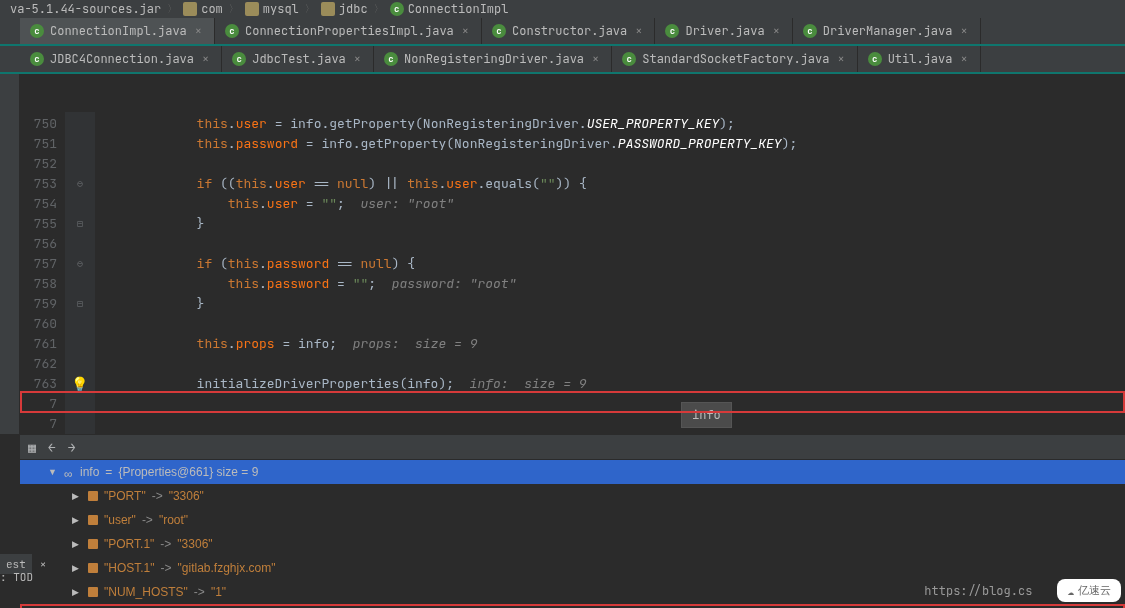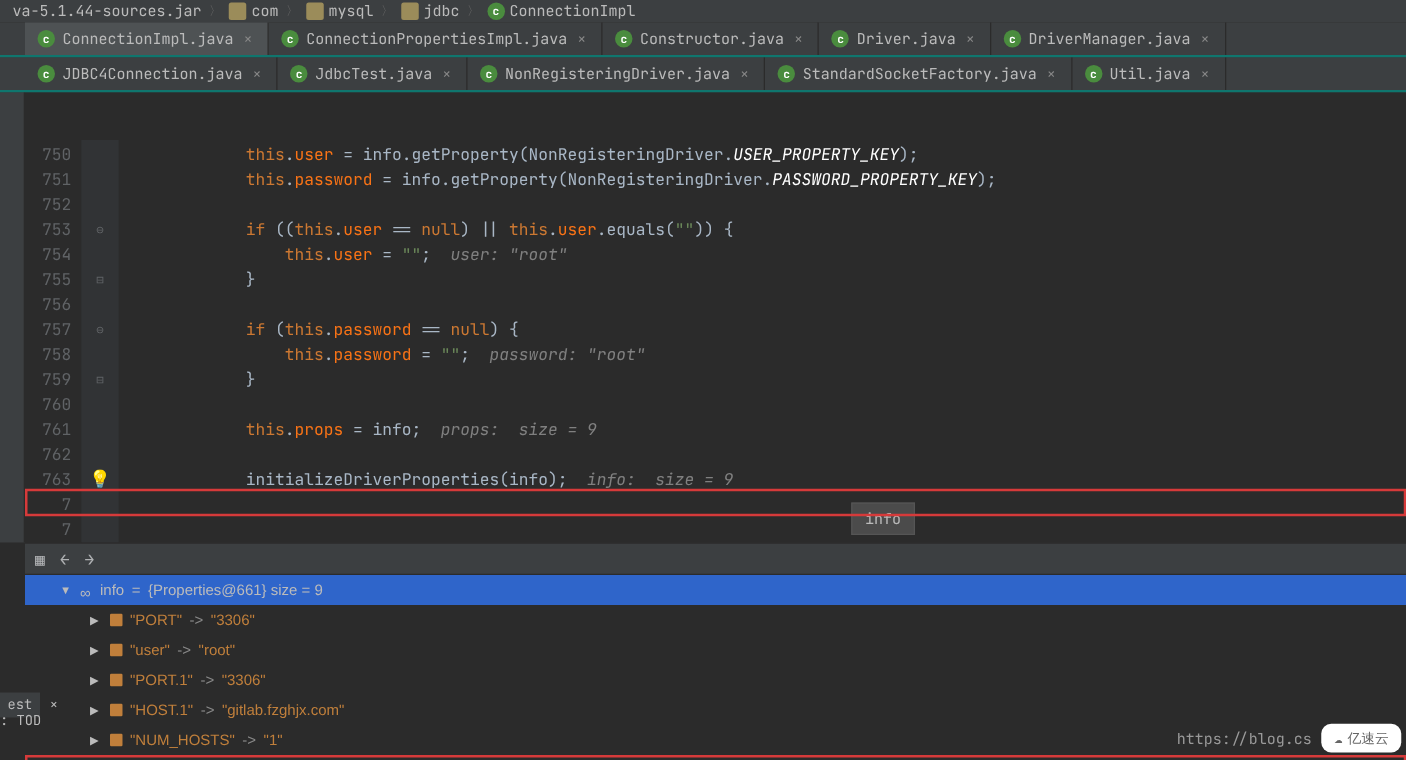--- a/index.html
+++ b/index.html
@@ -215,21 +215,21 @@
       color: #bbbbbb;
     }
     .watermark {
       position: absolute;
       bottom: 6px;
       right: 4px;
       color: #999;
       font-size: 12px;
       display: flex;
       align-items: center;
-      gap: 8px;
+      gap: 25px;
     }
     .watermark-logo {
       background: #fff;
       border-radius: 8px;
       padding: 4px 10px;
       color: #666;
       font-size: 11px;
       display: flex;
       align-items: center;
       gap: 4px;

